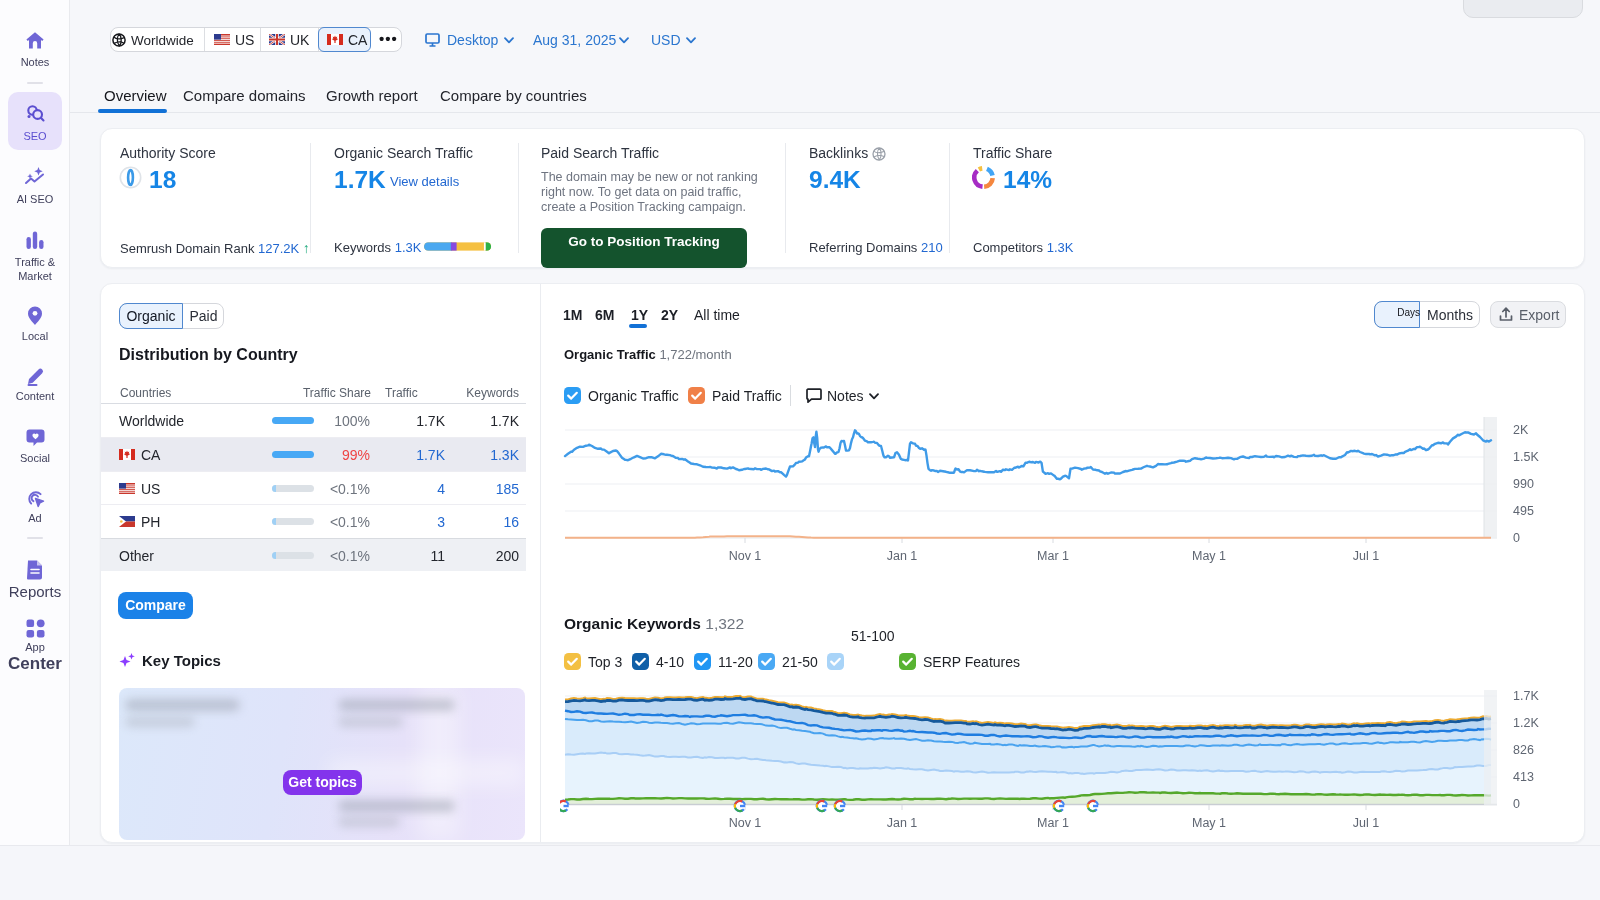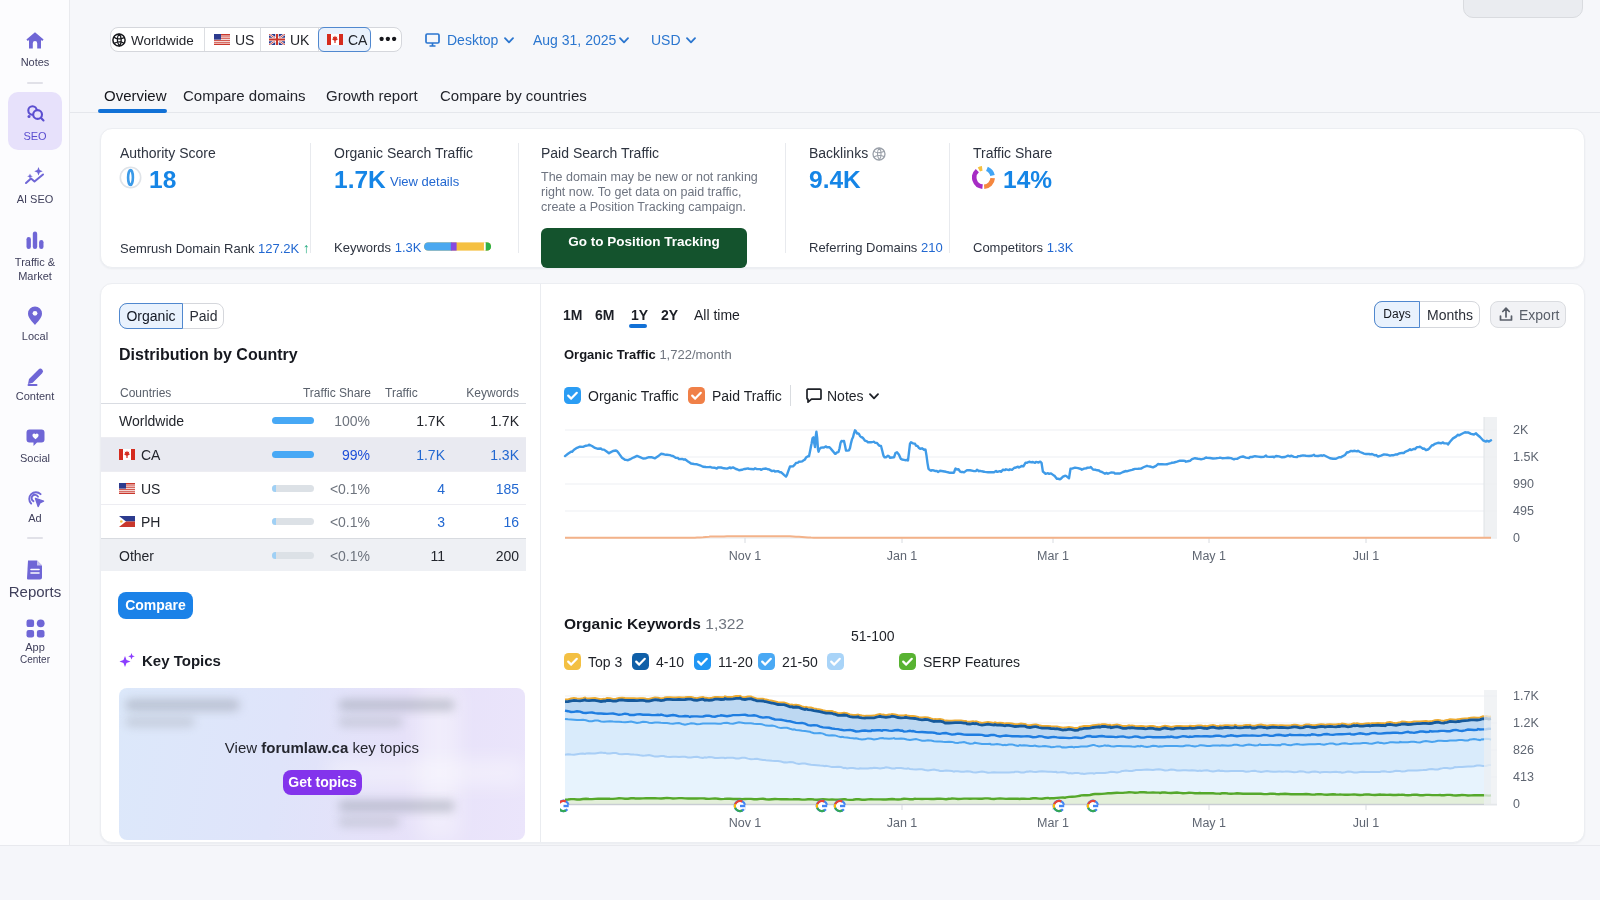--- a/index.html
+++ b/index.html
@@ -66,21 +66,21 @@
 <path d="M4 9.5 h8 M4 13 h8" stroke="#fcfcfe" stroke-width="1.6" stroke-linecap="round"></path>
   </svg>
 <div class="a" style="left:0;top:583px;width:70px;text-align:center;font-size:15px;color:#40405c;font-weight:400">Reports</div>
 <svg class="a" style="left:26px;top:619px" width="19" height="19" viewBox="0 0 19 19">
 <rect x="0.5" y="0.5" width="7.6" height="7.6" rx="2.2" fill="#6f66d6"></rect>
 <circle cx="14.7" cy="4.3" r="3.9" fill="#6f66d6"></circle>
 <rect x="0.5" y="10.9" width="7.6" height="7.6" rx="2.2" fill="#6f66d6"></rect>
 <rect x="10.9" y="10.9" width="7.6" height="7.6" rx="2.2" fill="#6f66d6"></rect>
   </svg>
 <div class="a" style="left:0;top:641px;width:70px;text-align:center;font-size:11px;color:#40405c;font-weight:400">App</div>
-<div class="a" style="left:0;top:654px;width:70px;text-align:center;font-size:10px;color:#40405c;font-weight:400">Center</div>
+<div class="a" style="left:0;top:654px;width:70px;text-align:center;font-size:17px;color:#40405c;font-weight:700">Center</div>
 <div class="a" style="left:110px;top:27px;width:292px;height:25px;background:#fff;border:1px solid #d5d7dc;border-radius:8px"></div>
 <div class="a" style="left:204px;top:28px;width:1px;height:23px;background:#dcdee2"></div>
 <div class="a" style="left:260px;top:28px;width:1px;height:23px;background:#dcdee2"></div>
 <div class="a" style="left:318px;top:28px;width:1px;height:23px;background:#dcdee2"></div>
 <div class="a" style="left:318px;top:27px;width:53px;height:25px;background:#e9f1fc;border:1px solid #5088cf;border-radius:6px"></div>
 <svg class="a" style="left:112px;top:33px" width="14" height="14" viewBox="0 0 14 14">
 <circle cx="7" cy="7" r="6.1" fill="none" stroke="#17181c" stroke-width="1.5"></circle>
 <path d="M2 4.2 C4 6 7 6.6 12.4 4.6 M2.2 10.4 C5.5 8.6 9.5 8.8 12 10.2 M7.2 0.9 C4.6 4 4.8 9.5 7.4 13.1 M7.2 0.9 C9.8 3.4 9.9 9.8 7.4 13.1" fill="none" stroke="#17181c" stroke-width="1.3"></path>
   </svg>
 <div class="a" style="left:131px;top:33px;font-size:13.5px;color:#23252b">Worldwide</div>
@@ -204,21 +204,21 @@
 <div class="a" style="left:101px;top:437px;width:425px;height:34px;background:#e9eaf1"></div>
 <div class="a" style="left:101px;top:437px;width:425px;height:1px;background:#ededf2"></div>
 <svg class="a" style="left:119px;top:449px" width="16" height="11" viewBox="0 0 16 11">
 <rect width="16" height="11" fill="#fff"></rect>
 <rect width="4" height="11" fill="#d52b1e"></rect>
     <rect x="12" width="4" height="11" fill="#d52b1e"></rect>
 <path d="M8 1.5 L8.8 3.2 L10.3 2.6 L9.7 4.4 L11.3 4.9 L8.6 6.7 L8.6 9 L7.4 9 L7.4 6.7 L4.7 4.9 L6.3 4.4 L5.7 2.6 L7.2 3.2 Z" fill="#d52b1e"></path>
   </svg>
 <div class="a" style="left:141px;top:447px;font-size:14px;color:#23262d">CA</div>
 <div class="a" style="left:272px;top:451px;width:42px;height:7px;border-radius:3.5px;background:#47a8f5"></div>
-<div class="a" style="left:300px;top:447px;width:70px;text-align:right;font-size:14px;color:#1d4ed8">99%</div>
+<div class="a" style="left:300px;top:447px;width:70px;text-align:right;font-size:14px;color:#ef4444">99%</div>
 <div class="a" style="left:385px;top:447px;width:60px;text-align:right;font-size:14px;color:#2268d1">1.7K</div>
 <div class="a" style="left:459px;top:447px;width:60px;text-align:right;font-size:14px;color:#2268d1">1.3K</div>
 <div class="a" style="left:101px;top:471px;width:425px;height:1px;background:#ededf2"></div>
 <svg class="a" style="left:119px;top:483px" width="16" height="11" viewBox="0 0 16 11">
 <rect width="16" height="11" fill="#c9372c"></rect>
 <g stroke="#fff" stroke-width="0.9">
       <line y1="2" y2="2" x2="16"></line>
       <line y1="3.8" y2="3.8" x2="16"></line>
       <line y1="5.6" y2="5.6" x2="16"></line>
       <line y1="7.4" y2="7.4" x2="16"></line>
@@ -261,32 +261,31 @@
 <div class="a" style="left:142px;top:652px;font-size:15px;font-weight:700;color:#181b22">Key Topics</div>
 <div class="a" style="left:119px;top:688px;width:406px;height:152px;border-radius:8px;overflow:hidden;background:linear-gradient(100deg,#dce8fa 0%,#dfe4fa 40%,#e6e1f9 68%,#ebe5fb 100%)">
 <div class="a" style="left:300px;top:0;width:40px;height:152px;background:rgba(255,255,255,.38);filter:blur(10px)"></div>
 <div class="a" style="left:210px;top:72px;width:196px;height:26px;background:rgba(255,255,255,.4);filter:blur(10px)"></div>
 <div class="a" style="left:6px;top:11px;width:115px;height:12px;border-radius:6px;background:#9aa0ad;opacity:.5;filter:blur(5px)"></div>
 <div class="a" style="left:6px;top:29px;width:70px;height:10px;border-radius:5px;background:#a8adb8;opacity:.45;filter:blur(5px)"></div>
 <div class="a" style="left:219px;top:11px;width:117px;height:12px;border-radius:6px;background:#9aa0ad;opacity:.5;filter:blur(5px)"></div>
 <div class="a" style="left:219px;top:29px;width:65px;height:10px;border-radius:5px;background:#a8adb8;opacity:.45;filter:blur(5px)"></div>
 <div class="a" style="left:219px;top:112px;width:117px;height:12px;border-radius:6px;background:#9aa0ad;opacity:.5;filter:blur(5px)"></div>
 <div class="a" style="left:219px;top:129px;width:62px;height:10px;border-radius:5px;background:#a8adb8;opacity:.45;filter:blur(5px)"></div>
-<div class="a" style="left:0;top:51px;width:406px;text-align:center;font-size:15px;color:#24262e">View <b>forumlaw.ca</b> key topics</div>
 <div class="a" style="left:164px;top:82px;width:79px;height:25px;background:#8334ec;border-radius:8px;color:#fff;font-size:14px;font-weight:700;text-align:center;line-height:25px">Get topics</div>
 </div>
 <div class="a" style="left:563px;top:307px;font-size:14px;font-weight:600;color:#1c1f26">1M</div>
 <div class="a" style="left:595px;top:307px;font-size:14px;font-weight:600;color:#1c1f26">6M</div>
 <div class="a" style="left:631px;top:307px;font-size:14px;font-weight:600;color:#1c1f26">1Y</div>
 <div class="a" style="left:661px;top:307px;font-size:14px;font-weight:600;color:#1c1f26">2Y</div>
 <div class="a" style="left:694px;top:307px;font-size:14px;font-weight:400;color:#1c1f26">All time</div>
 <div class="a" style="left:629px;top:324px;width:18px;height:4px;background:#1271d6;border-radius:2px"></div>
 <div class="a" style="left:1374px;top:301px;width:106px;height:27px;background:#fff;border:1px solid #d5d7dc;border-radius:8px"></div>
 <div class="a" style="left:1374px;top:301px;width:46px;height:27px;background:#e9f2fd;border:1px solid #5088cf;border-radius:8px 0 0 8px"></div>
-<div class="a" style="left:1374px;top:307px;width:46px;text-align:center;font-size:12px;color:#14161c">Days</div>
+<div class="a" style="left:1374px;top:307px;width:46px;text-align:right;font-size:10px;color:#14161c">Days</div>
 <div class="a" style="left:1420px;top:307px;width:60px;text-align:center;font-size:14px;color:#2b2f38">Months</div>
 <div class="a" style="left:1490px;top:301px;width:76px;height:27px;background:#f1f2f5;border:1px solid #dadce0;border-radius:8px"></div>
 <svg class="a" style="left:1499px;top:307px" width="14" height="15" viewBox="0 0 14 15">
 <path d="M7 10 V1.5 M3.8 4.5 L7 1.2 L10.2 4.5" fill="none" stroke="#595f69" stroke-width="1.7" stroke-linecap="round" stroke-linejoin="round"></path>
 <path d="M1.5 9 v4 h11 v-4" fill="none" stroke="#595f69" stroke-width="1.7" stroke-linecap="round" stroke-linejoin="round"></path>
   </svg>
 <div class="a" style="left:1519px;top:307px;font-size:14px;color:#595f69">Export</div>
 <div class="a" style="left:564px;top:347px;font-size:13px;color:#15171d"><b>Organic Traffic</b> <span style="color:#6e747e">1,722/month</span></div>
 <div class="a" style="left:564px;top:387px;width:17px;height:17px;background:#2b9df4;border-radius:4.5px"></div>
 <svg class="a" style="left:564px;top:387px" width="17" height="17" viewBox="0 0 17 17">

